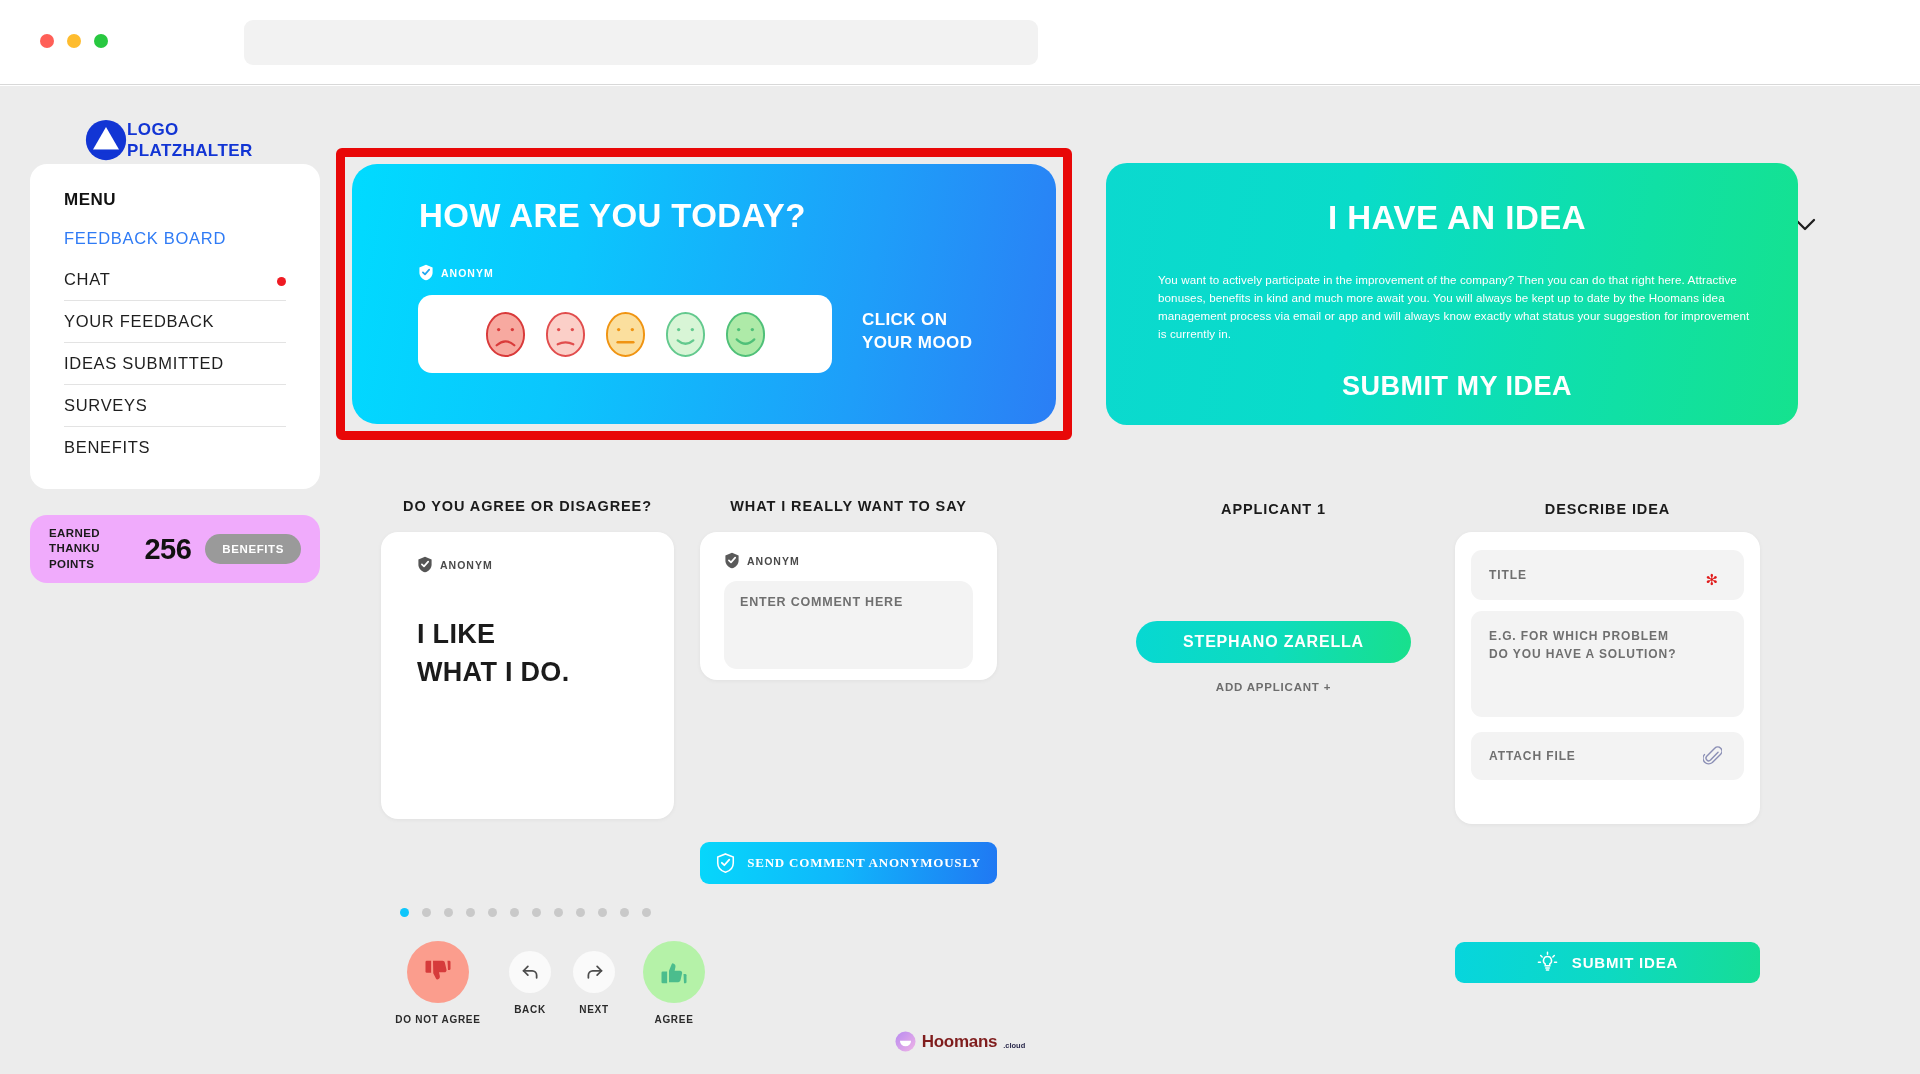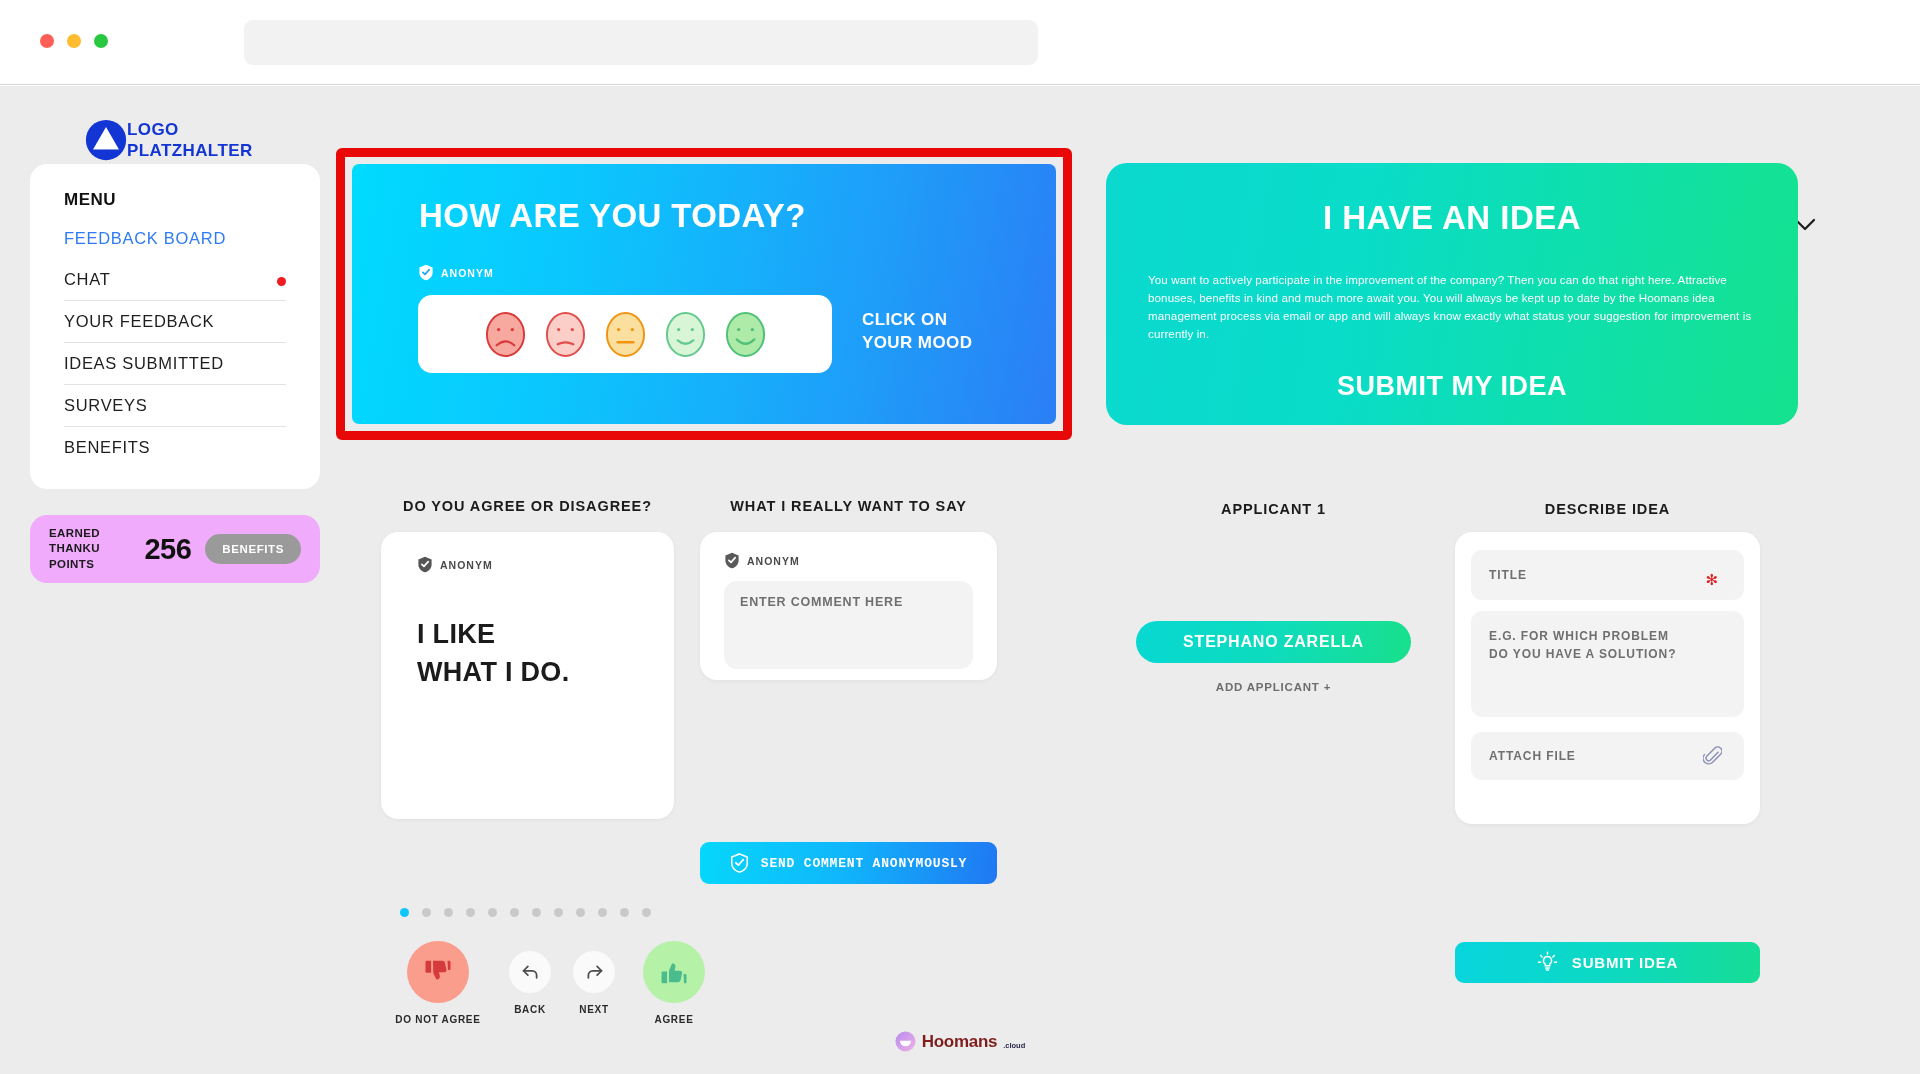--- a/index.html
+++ b/index.html
@@ -105,21 +105,21 @@
 
   
   .mood-wrap {
     position: absolute; left: 336px; top: 62px;
     width: 736px; height: 292px;
     border: 9px solid #e80808; border-radius: 6px;
     padding: 7px; background: #ececec;
   }
   .mood-card {
     width: 100%; height: 100%;
-    border-radius: 7px;
+    border-radius: 25px;
     background: linear-gradient(100deg,#00dbff 0%,#0bc6fd 32%,#1e9ef9 72%,#2b7ef5 100%);
     position: relative; overflow: hidden;
   }
   .mood-title {
     position: absolute; left: 67px; top: 33px;
     font-size: 33px; font-weight: 800; color: #fff; letter-spacing: .4px;
   }
   .anon-row { display: flex; align-items: center; gap: 7px; }
   .anon-row .lbl { font-size: 10.5px; font-weight: 800; letter-spacing: 1px; }
   .mood-anon { position: absolute; left: 66px; top: 100px; color: #fff; }
@@ -137,20 +137,21 @@
     font-size: 17px; font-weight: 800; color: #fff; line-height: 1.33; letter-spacing: .4px;
   }
 
   
   .idea-card {
     position: absolute; left: 1106px; top: 77px;
     width: 692px; height: 262px;
     border-radius: 21px;
     background: linear-gradient(100deg,#0bd9cf 0%,#09dcc9 35%,#10e0a5 75%,#15e28e 100%);
     color: #fff;
+    padding-left: 10px;
   }
   .idea-title {
     text-align: center; font-size: 33px; font-weight: 800;
     letter-spacing: .5px; padding-top: 36px;
   }
   .idea-body {
     margin: 34px 42px 0; font-size: 11.6px; line-height: 1.55; letter-spacing: .1px;
   }
   .idea-submit {
     text-align: center; font-size: 27px; font-weight: 800;
@@ -222,21 +223,21 @@
     padding: 14px 16px; resize: none;
     font-family: inherit; font-size: 12.5px; font-weight: 800;
     color: #6f6f6f; letter-spacing: .8px;
   }
   .comment-box::placeholder { color: #6f6f6f; }
   .send-btn {
     position: absolute; left: 700px; top: 756px;
     width: 297px; height: 42px;
     border: none; border-radius: 9px; cursor: pointer;
     background: linear-gradient(95deg,#06d7fb 0%,#10b6fb 48%,#2078f3 100%);
-    color: #fff; font-family: Liberation Mono, monospace; font-size: 13px; font-weight: 800;
+    color: #fff; font-family: Liberation Serif, serif; font-size: 13px; font-weight: 800;
     letter-spacing: .8px;
     display: flex; align-items: center; justify-content: center; gap: 12px;
   }
 
   
   .applicant-btn {
     position: absolute; left: 1136px; top: 535px;
     width: 275px; height: 42px;
     border: none; border-radius: 21px; cursor: pointer;
     background: linear-gradient(95deg,#07d8d2 0%,#0edcbd 50%,#18e08c 100%);

